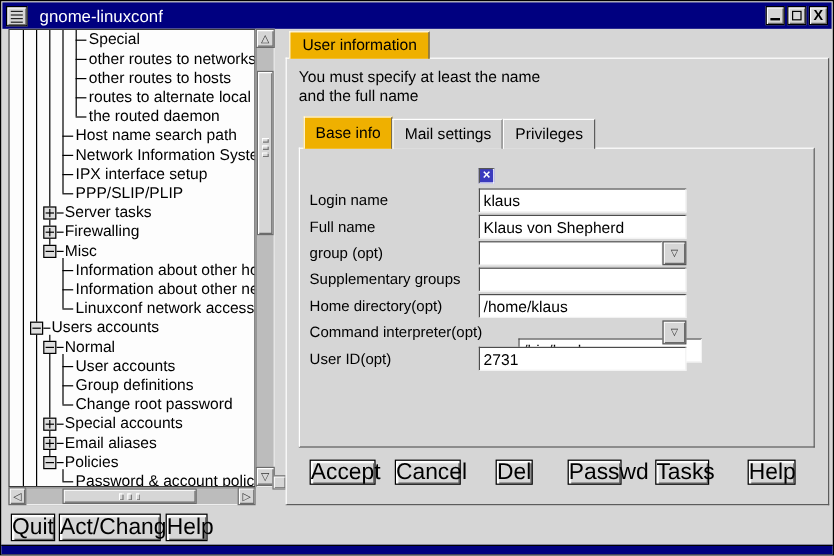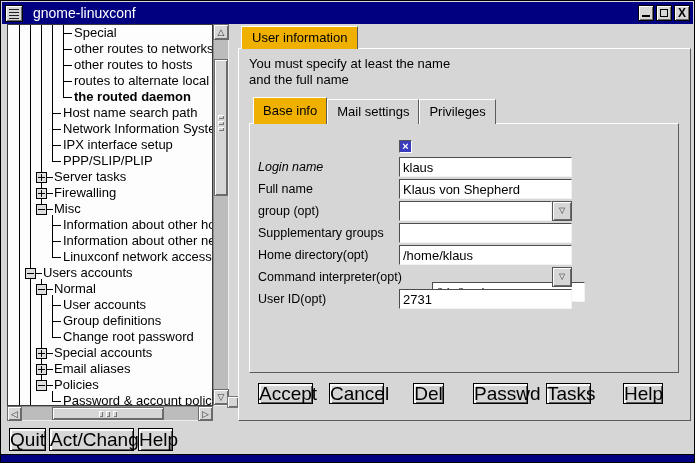--- a/index.html
+++ b/index.html
@@ -144,21 +144,21 @@
           <span class="tlabel" style="left: 66px;">other routes to networks</span>
         </div>
         <div class="tree-row" style="top: 32px;">
           <span class="dash" style="left: 55px; width: 9px;"></span>
           <span class="tlabel" style="left: 66px;">other routes to hosts</span>
         </div>
         <div class="tree-row" style="top: 48px;">
           <span class="dash" style="left: 55px; width: 9px;"></span>
           <span class="tlabel" style="left: 66px;">routes to alternate local nets</span>
         </div>
-        <div class="tree-row" style="top: 64px; font-weight: bold;">
+        <div class="tree-row" style="top: 64px;">
           <span class="dash" style="left: 55px; width: 9px;"></span>
           <span class="tlabel" style="left: 66px;">the routed daemon</span>
         </div>
         <div class="tree-row" style="top: 80px;">
           <span class="dash" style="left: 44px; width: 9px;"></span>
           <span class="tlabel" style="left: 55px;">Host name search path</span>
         </div>
         <div class="tree-row" style="top: 96px;">
           <span class="dash" style="left: 44px; width: 9px;"></span>
           <span class="tlabel" style="left: 55px;">Network Information System</span>
@@ -298,21 +298,21 @@
   <div class="inner-tabs" id="inner-tabs">
       <div class="tab active">Base info</div>
       <div class="tab">Mail settings</div>
       <div class="tab">Privileges</div>
     </div>
 
   <div class="inner-body">
     <div class="checkbox">
       <span>×</span></div>
     <div id="form-rows">
-        <div class="frow-label" style="top: 33px; font-style: italic;">Login name</div>
+        <div class="frow-label" style="top: 33px;">Login name</div>
         <input class="field" type="text" value="klaus" style="left: 149px; top: 33px; width: 173px;">
         <div class="frow-label" style="top: 55px;">Full name</div>
         <input class="field" type="text" value="Klaus von Shepherd" style="left: 149px; top: 55px; width: 173px;">
         <div class="frow-label" style="top: 77px;">group (opt)</div>
         <input class="field" type="text" style="left: 149px; top: 77px; width: 153px;">
         <div class="combo-btn" style="left: 302px; top: 77px;"><span>▽</span></div>
         <div class="frow-label" style="top: 99px;">Supplementary groups</div>
         <input class="field" type="text" style="left: 149px; top: 99px; width: 173px;">
         <div class="frow-label" style="top: 121px;">Home directory(opt)</div>
         <input class="field" type="text" value="/home/klaus" style="left: 149px; top: 121px; width: 173px;">
@@ -321,21 +321,21 @@
         <div class="combo-btn" style="left: 302px; top: 143px;"><span>▽</span></div>
         <div class="frow-label" style="top: 165px;">User ID(opt)</div>
         <input class="field" type="text" value="2731" style="left: 149px; top: 165px; width: 173px;">
       </div>
   </div>
 
   <div id="action-buttons">
       <div class="gbtn" style="left: 257px; top: 382px; width: 55px; height: 21px; line-height: 19px;">Accept</div>
       <div class="gbtn" style="left: 328px; top: 382px; width: 55px; height: 21px; line-height: 19px;">Cancel</div>
       <div class="gbtn" style="left: 412px; top: 382px; width: 31px; height: 21px; line-height: 19px;">Del</div>
-      <div class="gbtn" style="left: 472px; top: 382px; width: 55px; height: 21px; line-height: 19px;">Passwd</div>
+      <div class="gbtn" style="left: 472px; top: 382px; width: 45px; height: 21px; line-height: 19px;">Passwd</div>
       <div class="gbtn" style="left: 545px; top: 382px; width: 45px; height: 21px; line-height: 19px;">Tasks</div>
       <div class="gbtn" style="left: 622px; top: 382px; width: 40px; height: 21px; line-height: 19px;">Help</div>
     </div>
   <div id="footer-buttons">
       <div class="gbtn" style="left: 8px; top: 427px; width: 37px; height: 23px; line-height: 21px;">Quit</div>
       <div class="gbtn" style="left: 48px; top: 427px; width: 85px; height: 23px; line-height: 21px;">Act/Changes</div>
       <div class="gbtn" style="left: 137px; top: 427px; width: 35px; height: 23px; line-height: 21px;">Help</div>
     </div>
 
   <div class="bottom-strip"></div>

